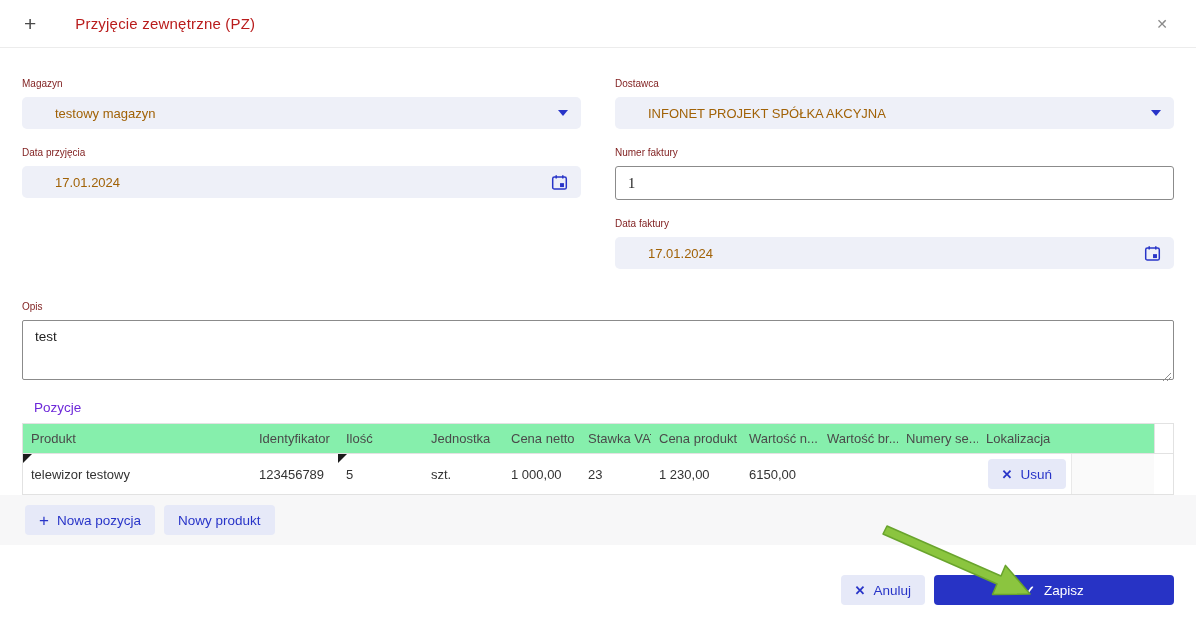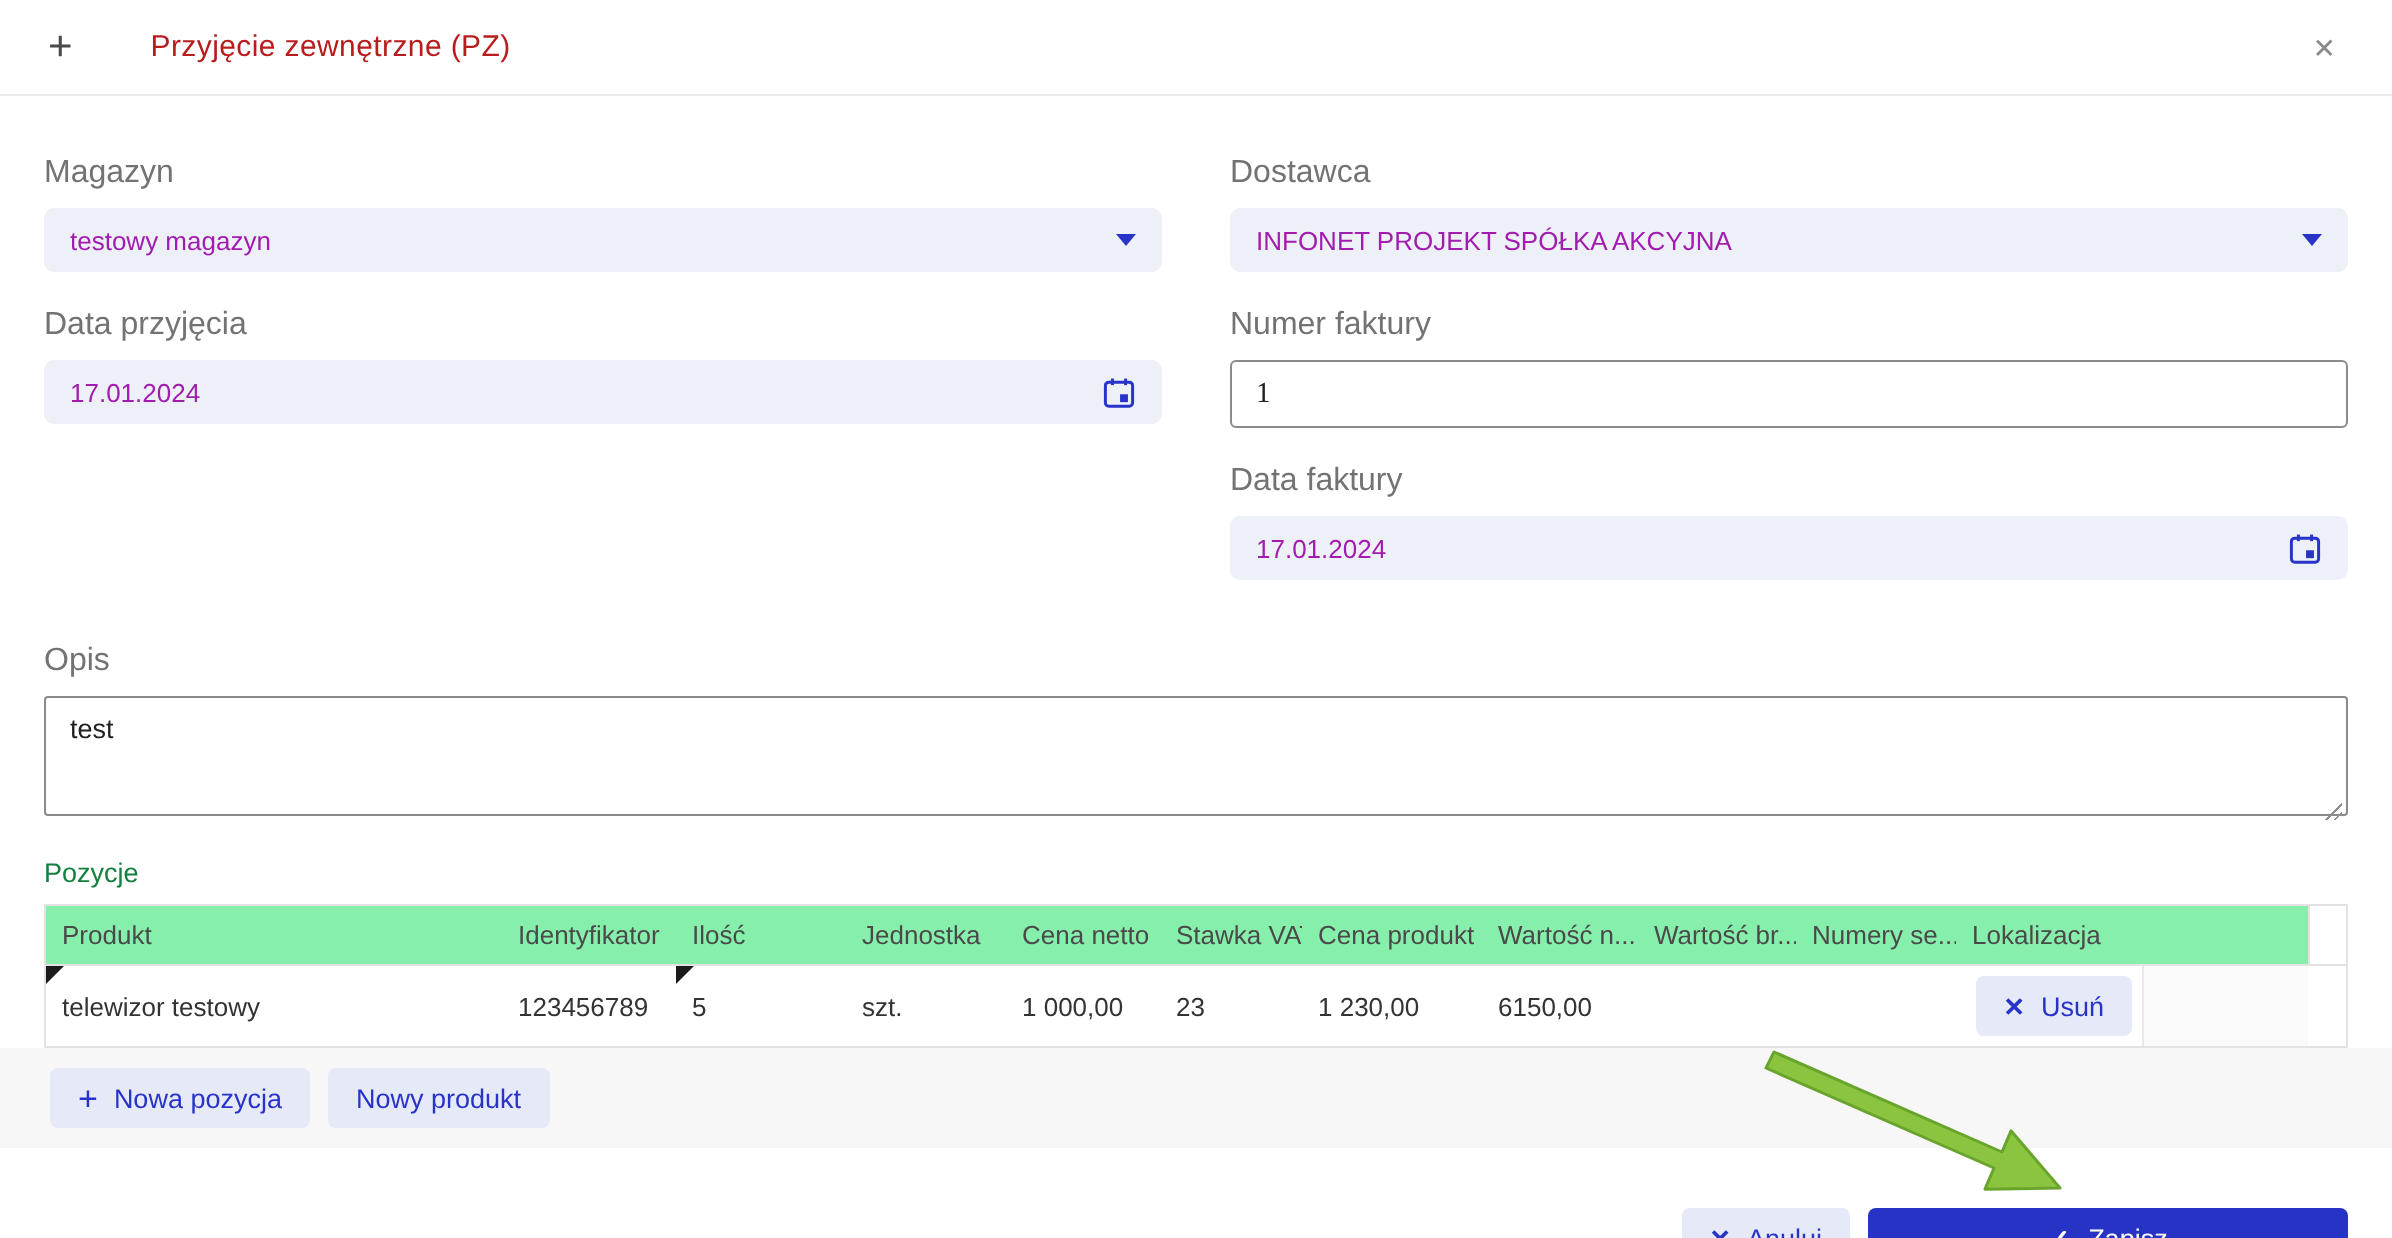--- a/index.html
+++ b/index.html
@@ -21,27 +21,27 @@
   .plus-lg { font-size: 21px; font-weight: 300; color: #4a4a4a; margin-right: 15px; line-height: 1; }
   .dlg-title { font-size: 15px; color: #b91c1c; letter-spacing: .2px; margin-left: 24px; }
   .close-x { margin-left: auto; color: #8a8a8a; font-size: 14px; cursor: pointer; padding: 4px; }
 
   
   .form-grid {
     display: grid; grid-template-columns: 1fr 1fr;
     column-gap: 34px; padding: 30px 22px 0 22px;
   }
   .field-row { margin-bottom: 18px; }
-  .field-label { font-size: 16px; color: #737373; margin-bottom: 8px; }
+  .field-label { font-size: 10px; color: #7f1d1d; margin-bottom: 8px; }
   .select-field, .date-field {
     display: flex; align-items: center;
     height: 32px; padding: 0 13px;
     background: #eef0f8; border-radius: 5px; cursor: pointer;
   }
-  .field-value { font-size: 13px; color: #a21caf; }
+  .field-value { font-size: 13px; color: #a16207; margin-left: 20px; }
   .dd-arrow {
     margin-left: auto; width: 0; height: 0;
     border-left: 5px solid transparent; border-right: 5px solid transparent;
     border-top: 6px solid #2834c8;
   }
   .cal-icon { margin-left: auto; display: flex; cursor: pointer; }
   .text-input {
     width: 100%; height: 34px;
     border: 1px solid #8b8b8b; border-radius: 3px;
     padding: 0 12px; background: #fff;
@@ -58,21 +58,21 @@
   }
   .resize-handle {
     position: absolute; bottom: 3px; right: 3px;
     width: 10px; height: 10px;
     background: repeating-linear-gradient(135deg, transparent 0 2px, #8f8f8f 2px 3px);
     clip-path: polygon(100% 0, 100% 100%, 0 100%);
     cursor: nwse-resize;
   }
 
   
-  .pozycje-label { padding: 16px 22px 8px 22px; font-size: 13.5px; color: #15803d; }
+  .pozycje-label { padding: 16px 22px 8px 34px; font-size: 13.5px; color: #6d28d9; }
   .grid-box { margin: 0 22px; border: 1px solid #e2e2e2; }
   .grid-cols {
     display: grid;
     grid-template-columns: 228px 87px 85px 80px 77px 71px 90px 78px 79px 80px 93px 1fr 19px;
   }
   .ghead { background: #86efac; height: 30px; border-bottom: 1px solid #e2e2e2; }
   .hcell {
     display: flex; align-items: center; padding: 0 8px;
     font-size: 13px; color: #4a4a4a; white-space: nowrap; overflow: hidden;
     cursor: pointer;

